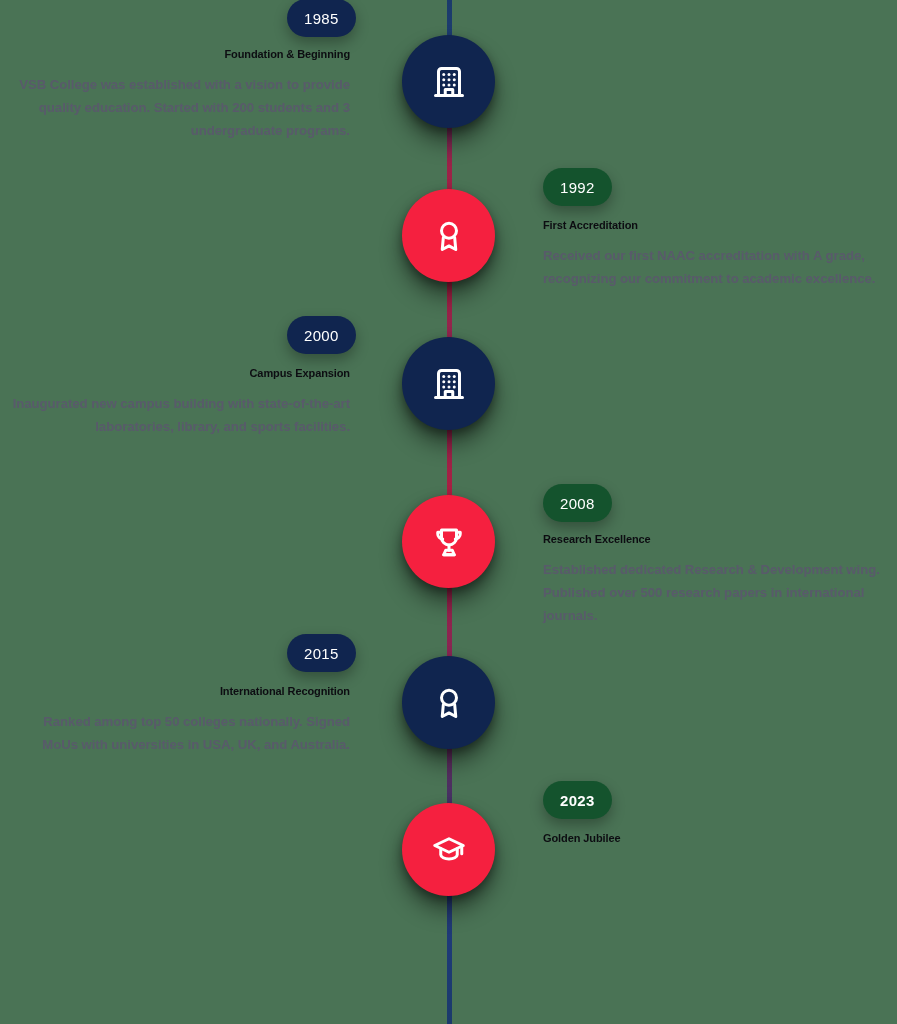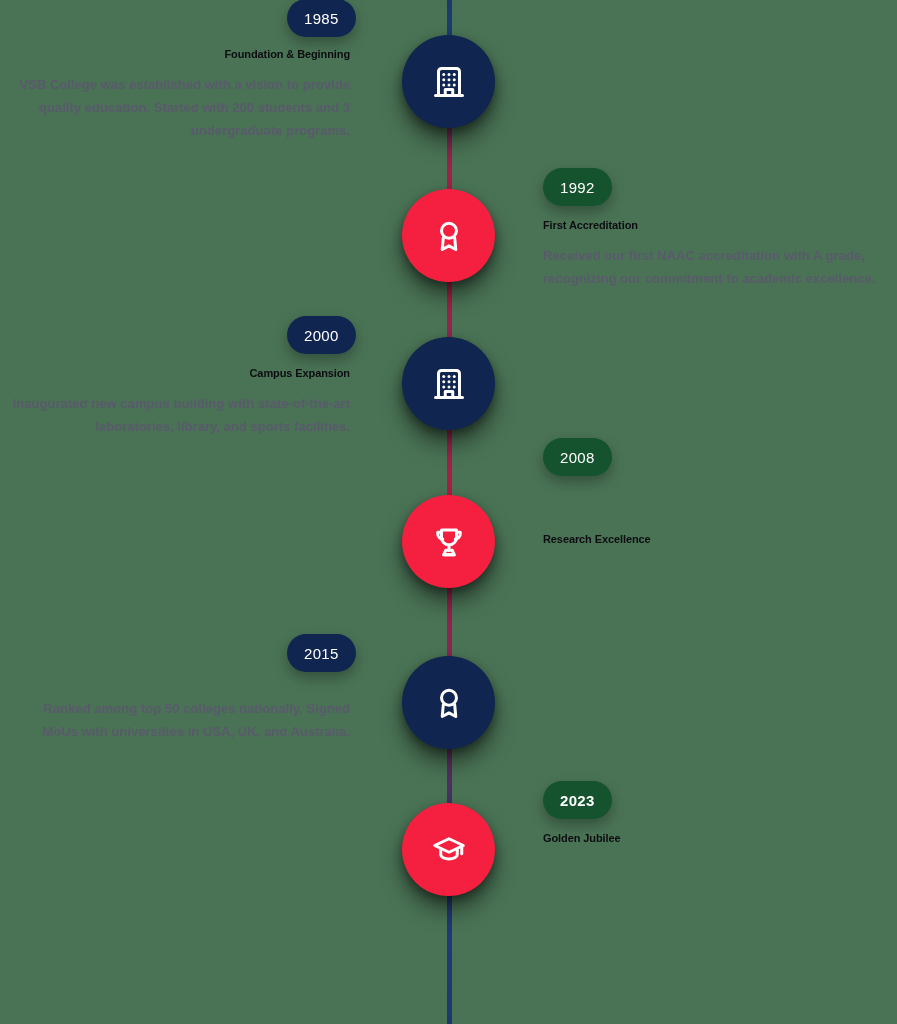--- a/index.html
+++ b/index.html
@@ -198,37 +198,39 @@
         <svg viewBox="0 0 24 24" fill="none" stroke="#ffffff" stroke-width="2" stroke-linecap="round" stroke-linejoin="round">
           <path d="M7 4h10v5a5 5 0 0 1-10 0V4z"></path>
           <path d="M7 5.5H4.5v1.2A3.3 3.3 0 0 0 7.8 10"></path>
           <path d="M17 5.5h2.5v1.2A3.3 3.3 0 0 1 16.2 10"></path>
           <path d="M12 14v3.5"></path>
           <path d="M8.5 20.5h7"></path>
           <path d="M9.8 17.5h4.4l1.3 3H8.5z"></path>
         </svg>
       </span>
     </div>
-    <div class="year-pill red" style="left:543px; top:438px;">2008</div>
+    <div class="year-pill red" style="left:543px; top:484px;">2008</div>
     <div class="content right" style="top:533px;">
       <div class="title">Research Excellence</div>
+      <div class="desc">Established dedicated Research &amp; Development wing. Published over 500 research papers in international journals.</div>
     </div>
   </div>
 
   <div class="row">
     <div class="node navy" style="top:656px;">
       <span>
         <svg viewBox="0 0 24 24" fill="none" stroke="#ffffff" stroke-width="2" stroke-linecap="round" stroke-linejoin="round">
           <circle cx="12" cy="8.5" r="5"></circle>
           <path d="M8.2 13.2 7.5 21l4.5-2.4 4.5 2.4-.7-7.8"></path>
         </svg>
       </span>
     </div>
     <div class="year-pill navy" style="left:287px; top:634px;">2015</div>
     <div class="content left" style="top:685px;">
+      <div class="title">International Recognition</div>
       <div class="desc">Ranked among top 50 colleges nationally. Signed MoUs with universities in USA, UK, and Australia.</div>
     </div>
   </div>
 
   <div class="row">
     <div class="node red" style="top:803px;">
       <span>
         <svg viewBox="0 0 24 24" fill="none" stroke="#ffffff" stroke-width="2" stroke-linecap="round" stroke-linejoin="round">
           <path d="M2.5 9 12 4.5 21.5 9 12 13.5z"></path>
           <path d="M6.5 11v4.2c0 1.5 2.5 2.8 5.5 2.8s5.5-1.3 5.5-2.8V11"></path>

